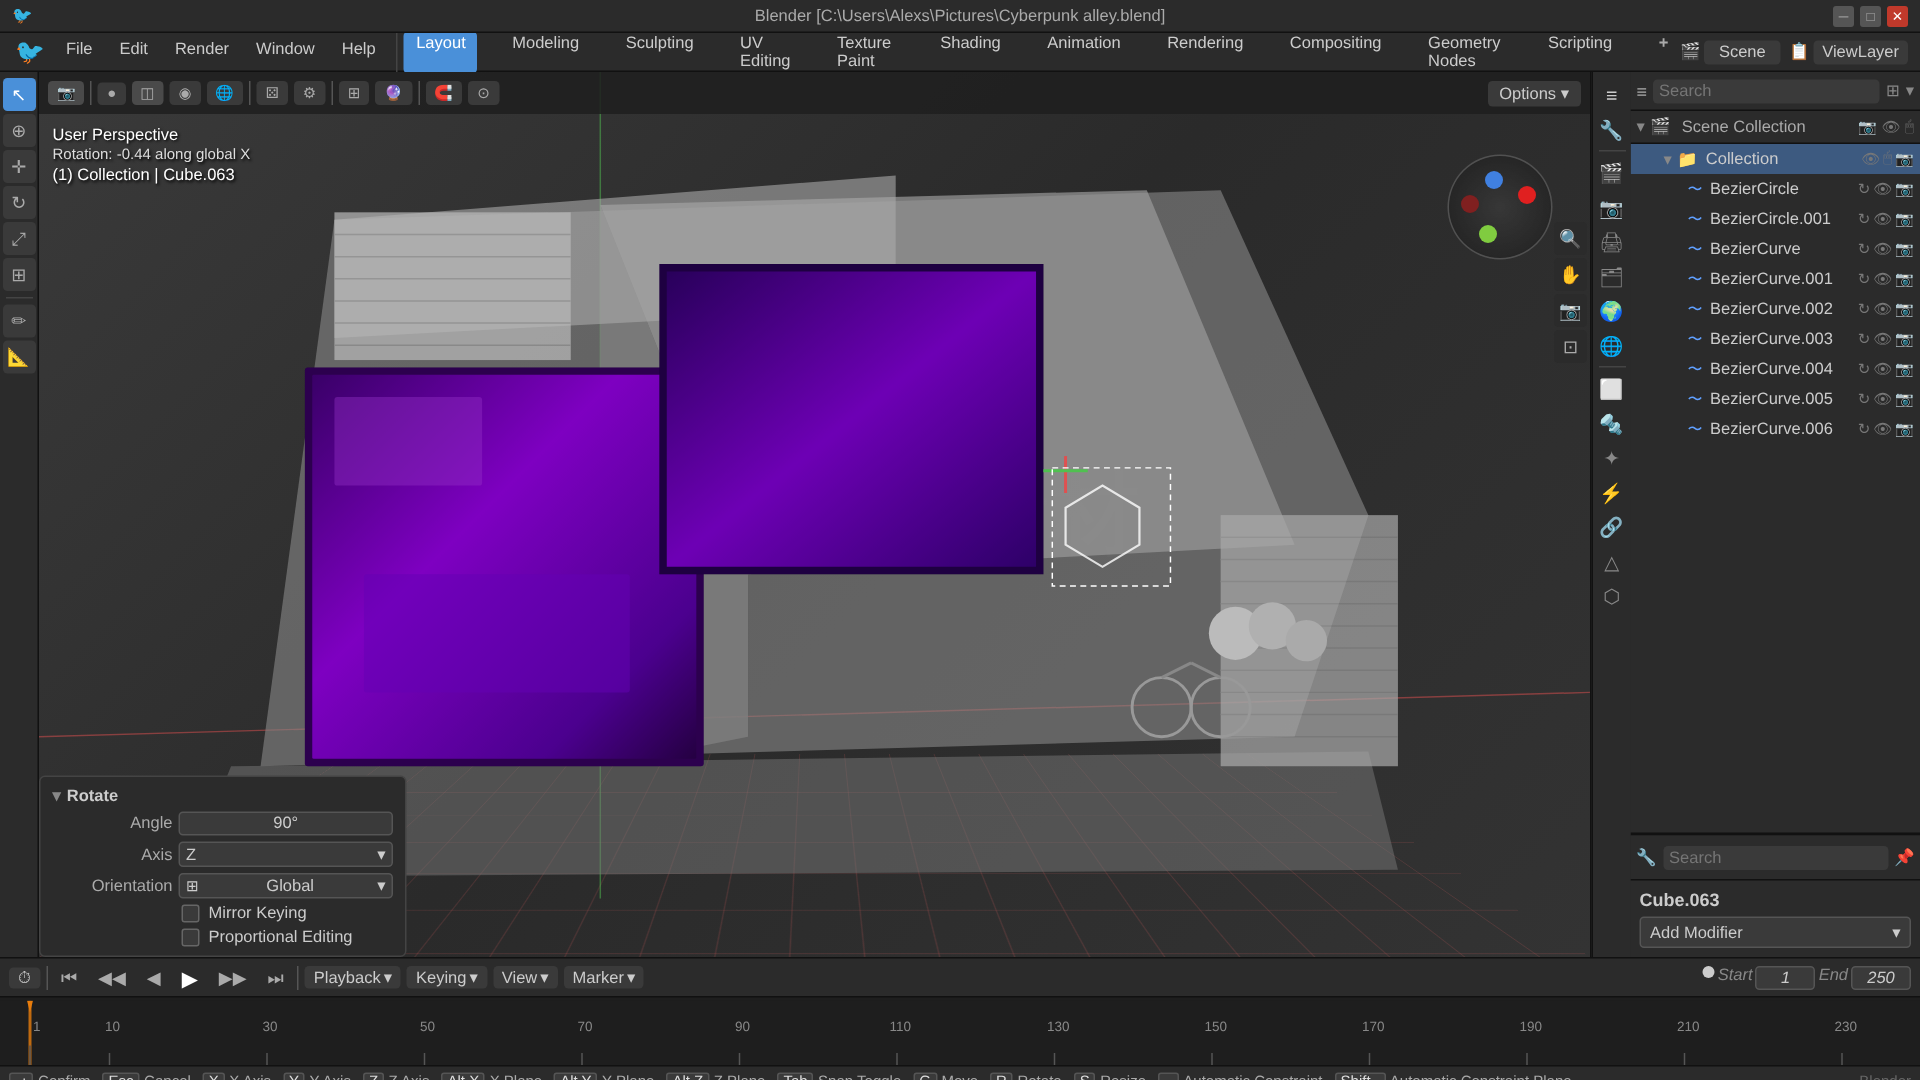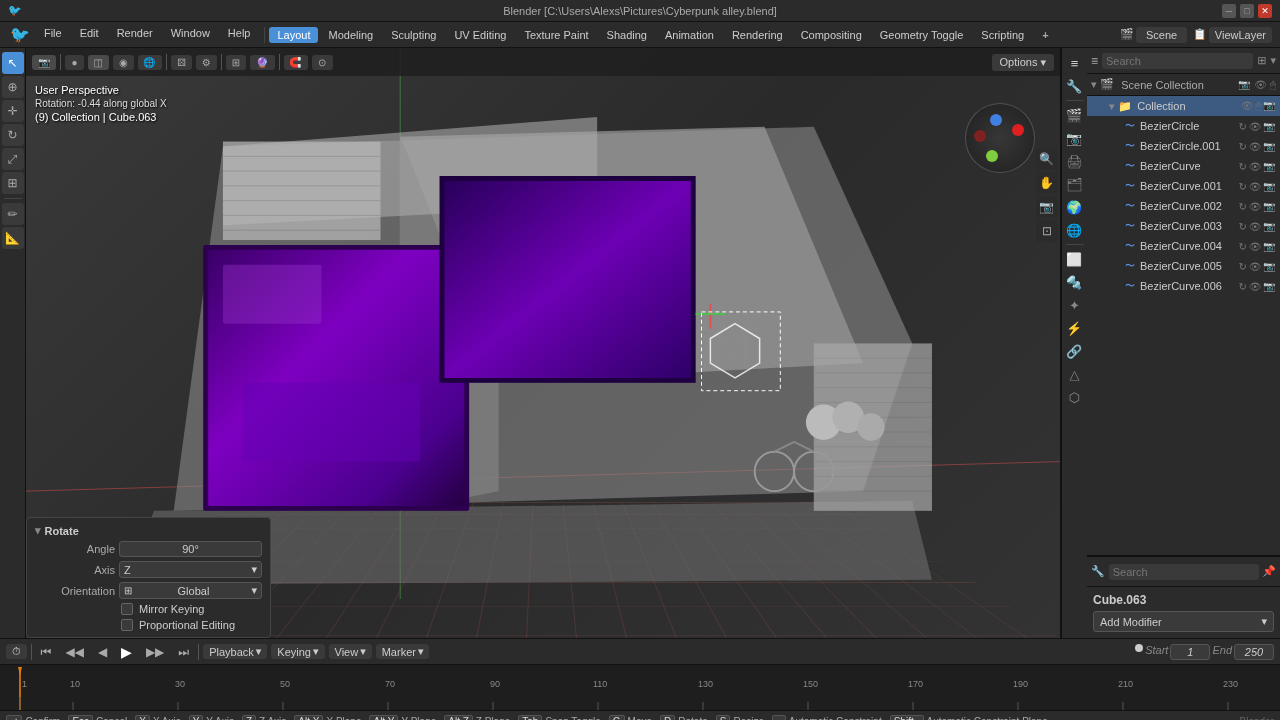--- a/index.html
+++ b/index.html
@@ -603,31 +603,31 @@
 
 <div id="menubar">
   <div class="menu-items">
     <span style="font-size:16px;color:#e87d0d;padding:0 4px;">🐦</span>
     <div class="menu-item">File</div>
     <div class="menu-item">Edit</div>
     <div class="menu-item">Render</div>
     <div class="menu-item">Window</div>
     <div class="menu-item">Help</div>
   </div>
-  <div style="display:flex;gap:2px;padding-left:4px;border-left:1px solid #444;">
+  <div style="display:flex;gap:15px;padding-left:4px;border-left:1px solid #444;">
     <div class="menu-item layout">Layout</div>
     <div class="menu-item">Modeling</div>
     <div class="menu-item">Sculpting</div>
     <div class="menu-item">UV Editing</div>
     <div class="menu-item">Texture Paint</div>
     <div class="menu-item">Shading</div>
     <div class="menu-item">Animation</div>
     <div class="menu-item">Rendering</div>
     <div class="menu-item">Compositing</div>
-    <div class="menu-item">Geometry Toggle</div>
+    <div class="menu-item">Geometry Nodes</div>
     <div class="menu-item">Scripting</div>
     <div class="menu-item" style="font-weight:bold;color:#aaa;">+</div>
   </div>
   <div class="right-section">
     <div style="display:flex;gap:2px;align-items:center;">
       <span style="font-size:11px;color:#888;">🎬</span>
       <span class="scene-label">Scene</span>
     </div>
     <div style="display:flex;gap:2px;align-items:center;">
       <span style="font-size:11px;color:#888;">📋</span>
@@ -756,21 +756,21 @@
       <div class="vp-btn">🧲</div>
       <div class="vp-btn">⊙</div>
       <div class="right">
         <div class="options-btn">Options ▾</div>
       </div>
     </div>
 
     <div id="scene-info" style="top:36px;">
       <div style="font-size:11px;color:#fff;text-shadow:1px 1px 2px #000;">User Perspective</div>
       <div style="font-size:10px;color:#ddd;text-shadow:1px 1px 2px #000;margin-top:2px;">Rotation: -0.44 along global X</div>
-      <div style="font-size:11px;color:#fff;text-shadow:1px 1px 2px #000;margin-top:2px;">(9) Collection | Cube.063</div>
+      <div style="font-size:11px;color:#fff;text-shadow:1px 1px 2px #000;margin-top:2px;">(1) Collection | Cube.063</div>
     </div>
 
     <div id="gizmo">
       <div class="gizmo-circle">
         <div class="gizmo-dot x"></div>
         <div class="gizmo-dot y"></div>
         <div class="gizmo-dot z"></div>
         <div class="gizmo-dot nx"></div>
       </div>
     </div>

